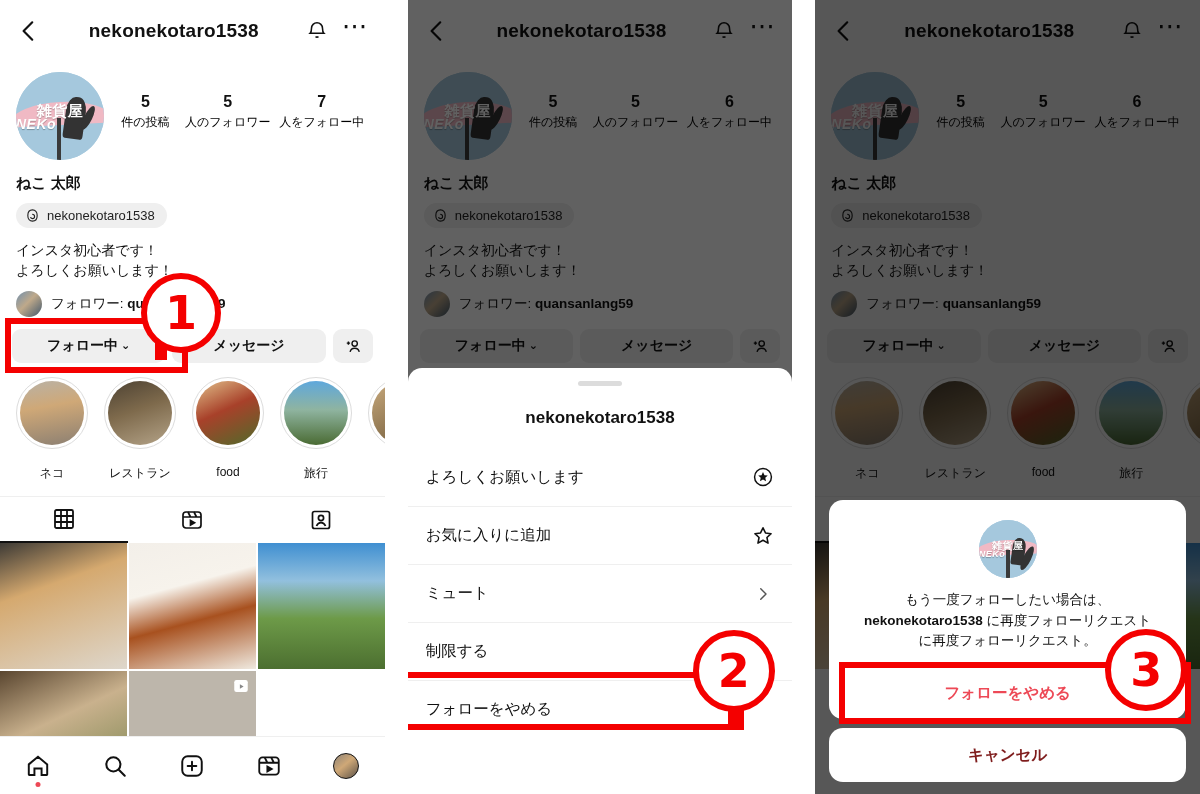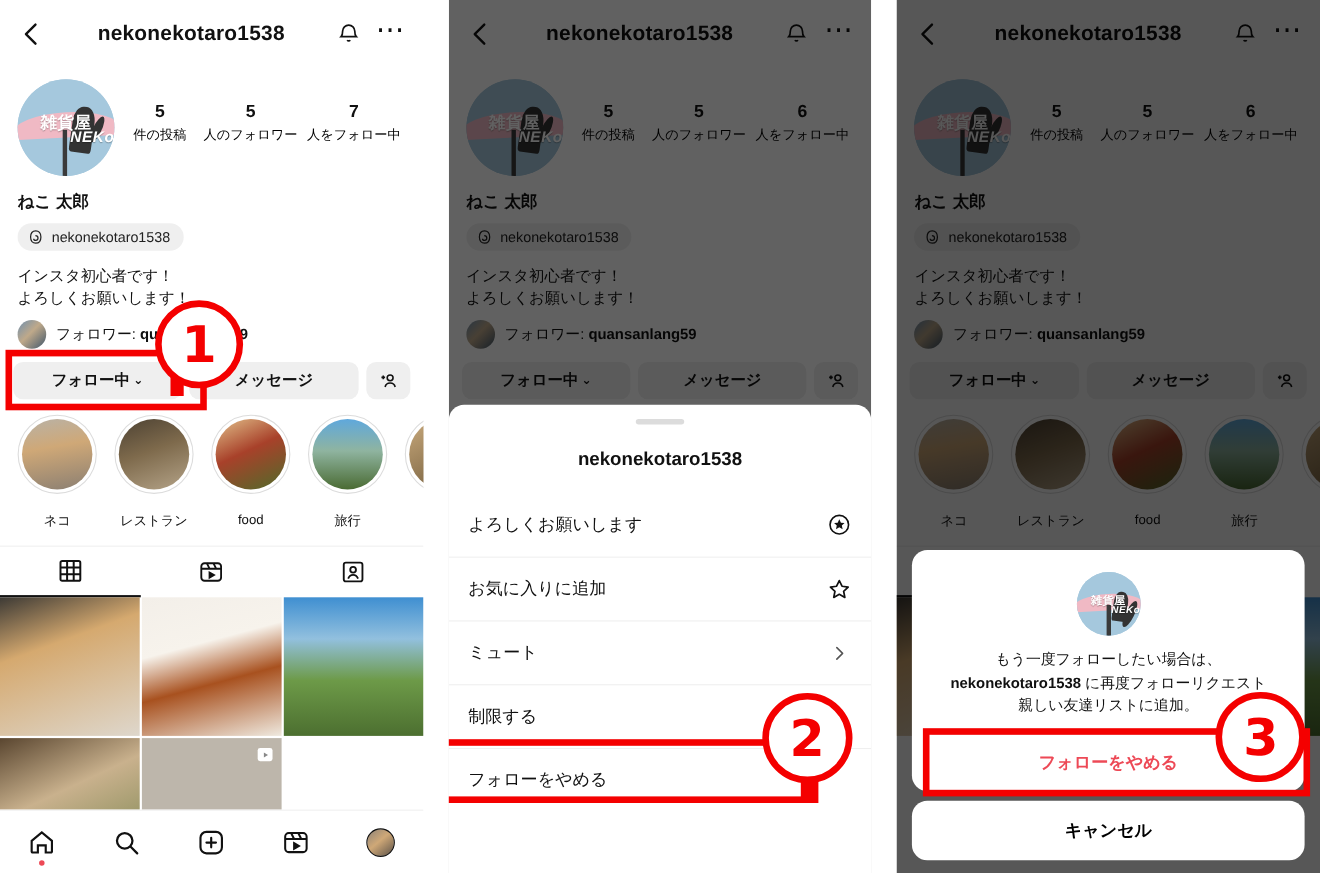--- a/index.html
+++ b/index.html
@@ -48,21 +48,21 @@
   .avatar .cat-sil::after{
     content:""; position:absolute; right:-7px; top:6px; width:8px; height:26px;
     background:#333; border-radius: 50%; transform: rotate(18deg);
   }
   .avatar .logo-top {
     position:absolute; left:0; right:0; top:34%; text-align:center;
     font-size: 15px; font-weight:900; color:#fff; letter-spacing:.5px;
     text-shadow: 0 1px 1px rgba(0,0,0,.28);
   }
   .avatar .logo-bot {
-    position:absolute; left:0; right:0; top:50%; text-align:right;
+    position:absolute; left:0; right:0; top:50%; text-align:left;
     font-size: 14px; font-weight:900; color:#fff; font-style: italic; letter-spacing:.5px;
     text-shadow: 0 1px 1px rgba(0,0,0,.28);
   }
 
   .stats { flex:1; display:flex; justify-content: space-around; padding: 20px 0 0 6px; }
   .stat { text-align:center; min-width: 62px; }
   .stat-num { font-size: 16px; font-weight:700; color:#111; line-height: 1.25; }
   .stat-lbl { font-size: 12px; color:#000000; margin-top:2px; white-space:nowrap; }
 
   .display-name { padding: 14px 16px 0 16px; font-size: 15px; font-weight:700; color:#111; }
@@ -164,21 +164,21 @@
   .alert-msg { text-align:center; font-size: 13.5px; color:#111; line-height: 1.5; margin-top: 12px; padding-bottom: 16px;}
   .alert-msg b { font-weight: 700; }
   .alert-act {
     border-top: 1px solid #e3e3e3; height: 52px;
     display:flex; align-items:center; justify-content:center;
     font-size: 15.5px; font-weight: 600;
   }
   .alert-cancel {
     margin-top: 9px; background:#fff; border-radius: 14px; height: 54px;
     display:flex; align-items:center; justify-content:center;
-    font-size: 15.5px; font-weight: 600; color:#000000;
+    font-size: 15.5px; font-weight: 600; color:#7f1d1d;
   }
 
   
   .anno { position:absolute; z-index: 90; pointer-events:none; }
   .red-box { border: 6px solid #f40000; background: transparent; }
   .red-circle {
     border: 6px solid #f40000; border-radius: 50%; background:#fff;
     display:flex; align-items:center; justify-content:center;
     color:#f40000; font-weight: 700; font-family: "DejaVu Sans", sans-serif;
   }
@@ -675,21 +675,21 @@
           <div class="sky"></div>
             <div class="awning"></div>
             <div class="pole"></div>
             <div class="cat-sil" style="width:13px;height:27px;left:57%;top:30%;"></div>
           <div class="logo-top">雑貨屋</div>
           <div class="logo-bot">NEKo</div>
         </div>
         <div class="alert-msg">
           <span>もう一度フォローしたい場合は、</span><br>
           <b>nekonekotaro1538</b><span> に再度フォローリクエスト</span><br>
-          <span>親しい友達リストに追加。</span>
+          <span>に再度フォローリクエスト。</span>
         </div>
         <div class="alert-act" style="color:#ed4956;">
           <span>フォローをやめる</span>
         </div>
       </div>
       <div class="alert-cancel">
         <span>キャンセル</span>
       </div>
     </div>
 

